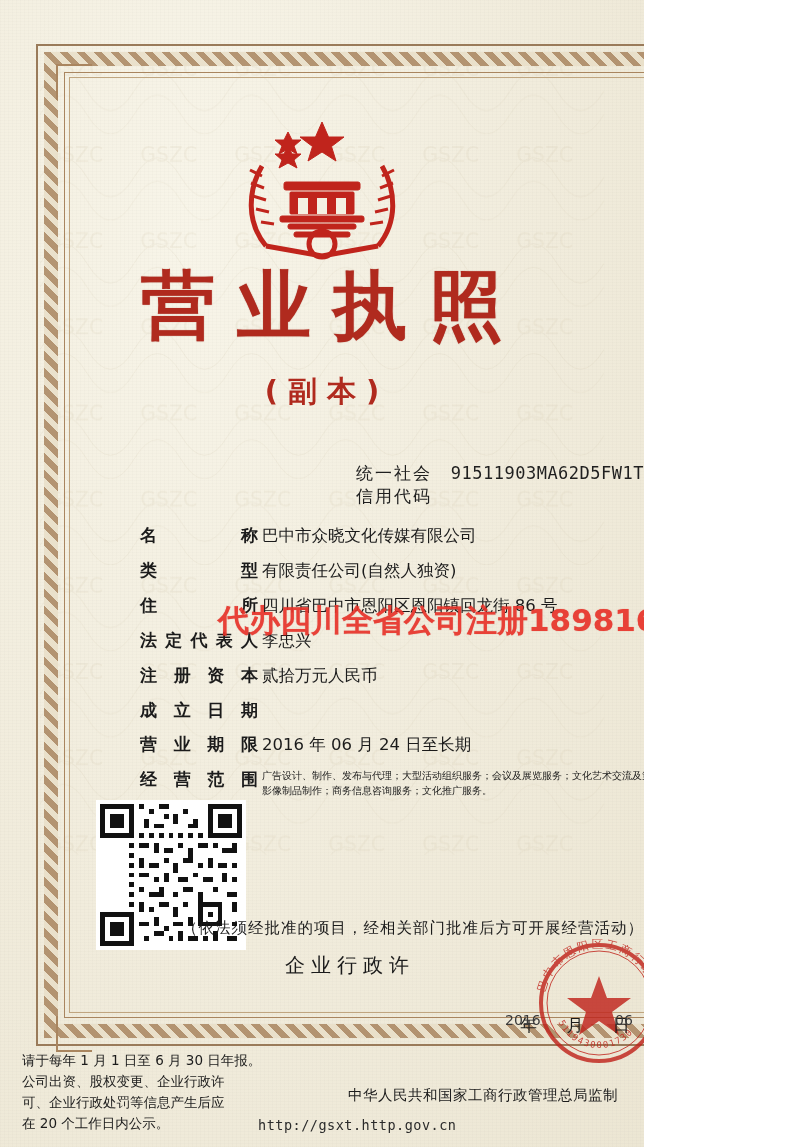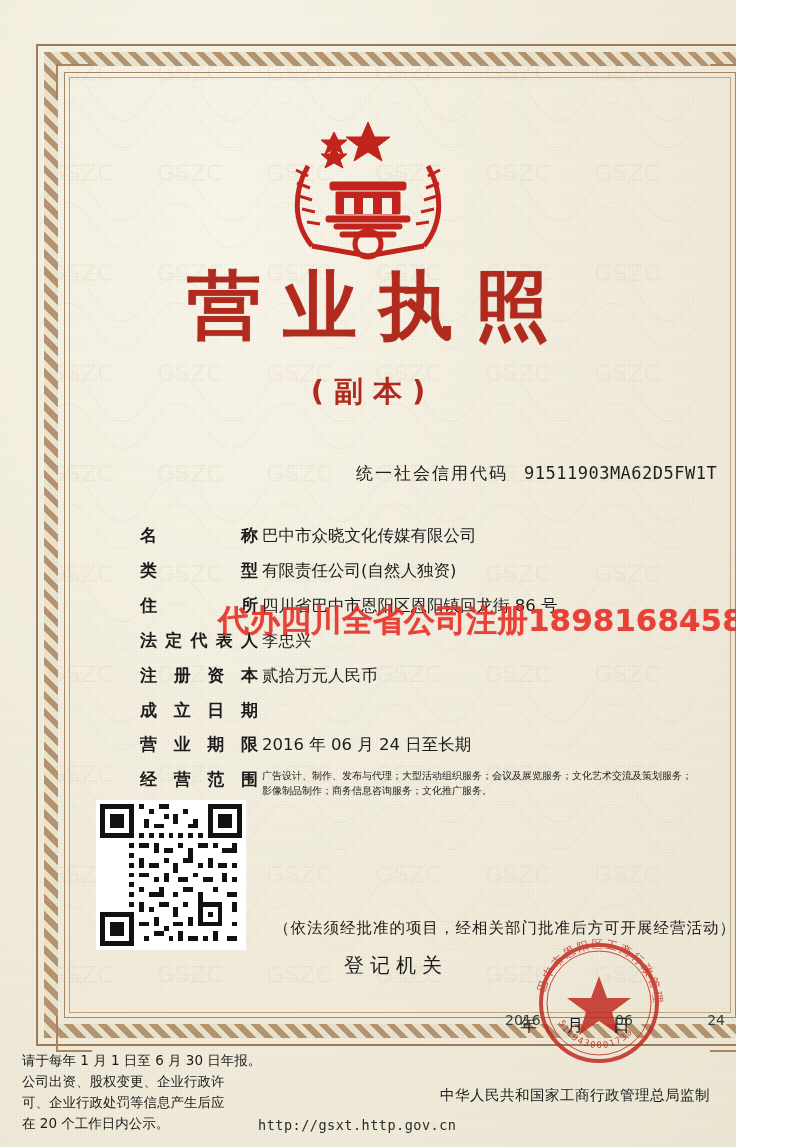--- a/index.html
+++ b/index.html
@@ -9,21 +9,21 @@
   }
   body {
     width: 800px;
     height: 1147px;
     font-family: "Liberation Sans", sans-serif;
     overflow: hidden;
   }
 
   #page {
     position: relative;
-    width: 736px;
+    width: 644px;
     height: 1147px;
     background: #f4f0e2;
     background-image:
       radial-gradient(ellipse at 30% 20%, #f8f5e9 0%, #f1ecdc 55%, #ece6d3 100%);
     overflow: hidden;
   }
 
   
   #paper-texture {
     position: absolute;
@@ -552,21 +552,21 @@
       <rect x="14" y="27" width="1" height="1"></rect>
         <rect x="16" y="26" width="1" height="2"></rect>
       <rect x="18" y="27" width="2" height="1"></rect>
         <rect x="21" y="27" width="1" height="1"></rect>
       <rect x="23" y="26" width="1" height="2"></rect>
         <rect x="26" y="27" width="2" height="1"></rect>
     </g>
   </svg>
 
   <div id="notice">（依法须经批准的项目，经相关部门批准后方可开展经营活动）</div>
-  <div id="registry-authority">登记机关</div>
+  <div id="registry-authority">企业行政许</div>
 
   <svg id="seal" viewBox="0 0 150 150">
     <defs>
       <path id="sealTopArc" d="M 20,75 A 55,55 0 0 1 130,75"></path>
       <path id="sealBottomArc" d="M 30,75 A 45,45 0 0 0 120,75"></path>
     </defs>
     <circle cx="75" cy="75" r="58" fill="none" stroke="#c0241c" stroke-width="4"></circle>
     <circle cx="75" cy="75" r="52" fill="none" stroke="#c0241c" stroke-width="1"></circle>
     <polygon points="75,48 83,70 107,70 88,84 95,107 75,93 55,107 62,84 43,70 67,70" fill="#c0241c"></polygon>
     <text font-family="DejaVu Sans, sans-serif" font-size="11.5" fill="#c0241c" letter-spacing="2.2">

